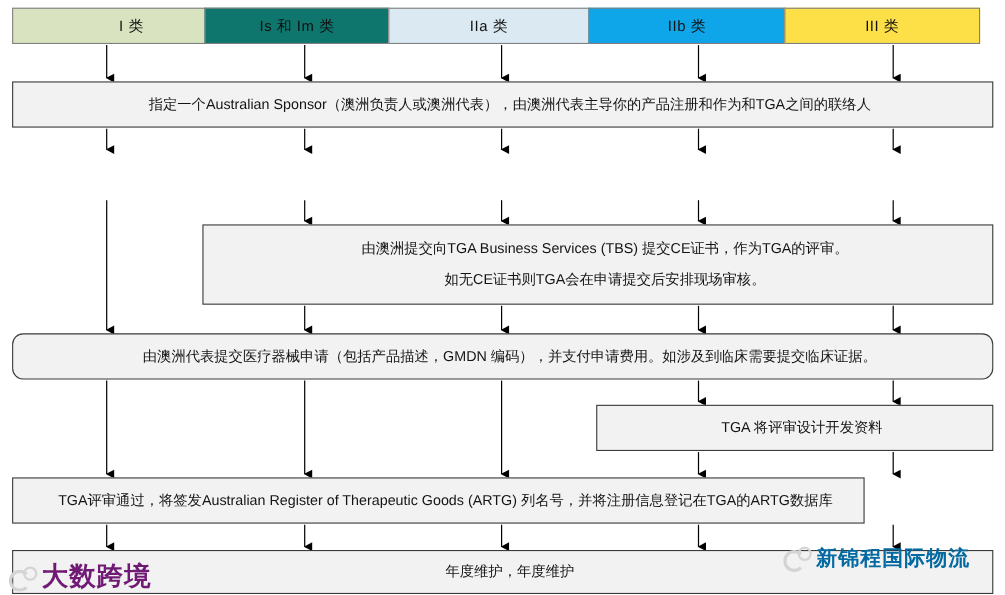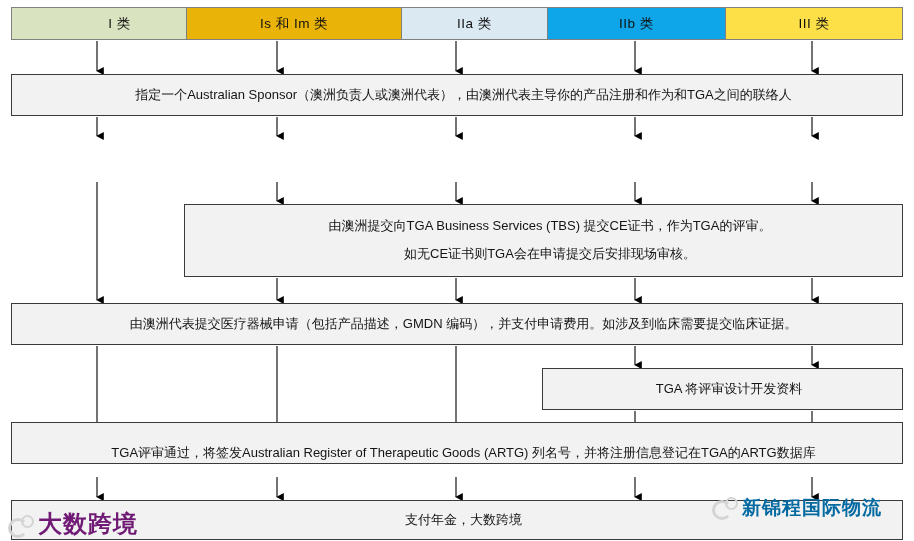--- a/index.html
+++ b/index.html
@@ -60,23 +60,23 @@
     color: #141414;
     text-align: center;
     line-height: 1.45;
     padding-left: 13px;
   }
   .box .line2 { margin-top: 9px; }
 
   #box-sponsor  { left: 11px;  top: 74px;  width: 892px; height: 42px; }
   #box-tech     { left: 11px;  top: 139px; width: 892px; height: 42px; }
   #box-tbs      { left: 184px; top: 204px; width: 719px; height: 73px; }
-  #box-apply    { left: 11px;  top: 303px; width: 892px; height: 42px; }
+  #box-apply    { left: 11px;  top: 303px; width: 892px; height: 42px; border-radius: 10px; }
   #box-design   { left: 542px; top: 368px; width: 361px; height: 42px; }
-  #box-artg     { left: 11px;  top: 422px; width: 892px; height: 42px; justify-content: flex-end; }
+  #box-artg     { left: 11px;  top: 434px; width: 775px; height: 42px; }
   #box-annual   { left: 11px;  top: 500px; width: 892px; height: 40px; }
 
   
   #connectors {
     position: absolute;
     left: 0; top: 0;
     width: 914px; height: 541px;
     pointer-events: none;
   }
 
@@ -120,24 +120,24 @@
 </style>
 </head>
 <body>
 
 <div id="flow">
 
   <div class="class-row">
     <div class="class-cell" style="background: rgb(217, 227, 192); width: 176px;">
       <span>I 类</span>
     </div>
-    <div class="class-cell" style="background: #eab308; width: 216px; text-align: right;">
+    <div class="class-cell" style="background: #0f766e; width: 168px; text-align: right;">
       <span>Is 和 Im 类</span>
     </div>
-    <div class="class-cell" style="background: rgb(219, 233, 242); width: 147px;">
+    <div class="class-cell" style="background: rgb(219, 233, 242); width: 183px;">
       <span>IIa 类</span>
     </div>
     <div class="class-cell" style="background: #0ea5e9; width: 179px;">
       <span>IIb 类</span>
     </div>
     <div class="class-cell" style="background: #fde047; width: 178px;">
       <span>III 类</span>
     </div>
   </div>
 
@@ -207,21 +207,21 @@
 
   <div class="box" id="box-design">
     <span>TGA 将评审设计开发资料</span>
   </div>
 
   <div class="box" id="box-artg">
     <span>TGA评审通过，将签发Australian Register of Therapeutic Goods (ARTG) 列名号，并将注册信息登记在TGA的ARTG数据库</span>
   </div>
 
   <div class="box" id="box-annual">
-    <span>支付年金，大数跨境</span>
+    <span>年度维护，年度维护</span>
   </div>
 
   <div class="watermark" id="wm-left">
     <span class="wm-mark"></span><span>大数跨境</span>
   </div>
 
   <div class="watermark" id="wm-right">
     <span class="wm-mark"></span><span>新锦程国际物流</span>
   </div>
 

